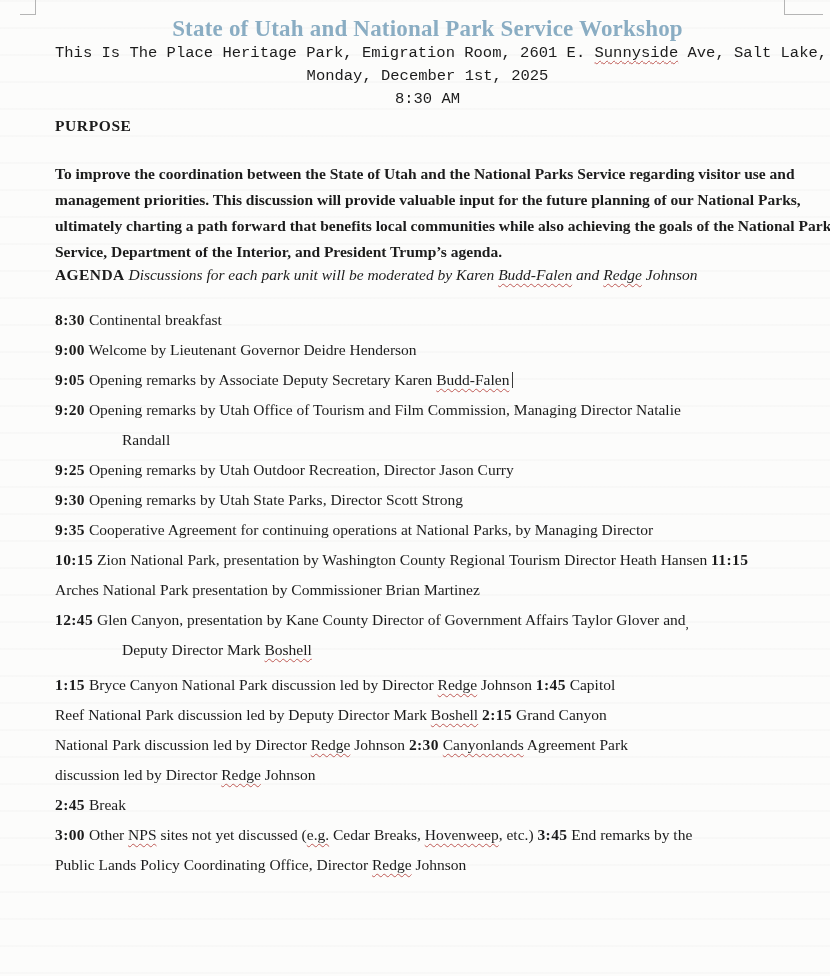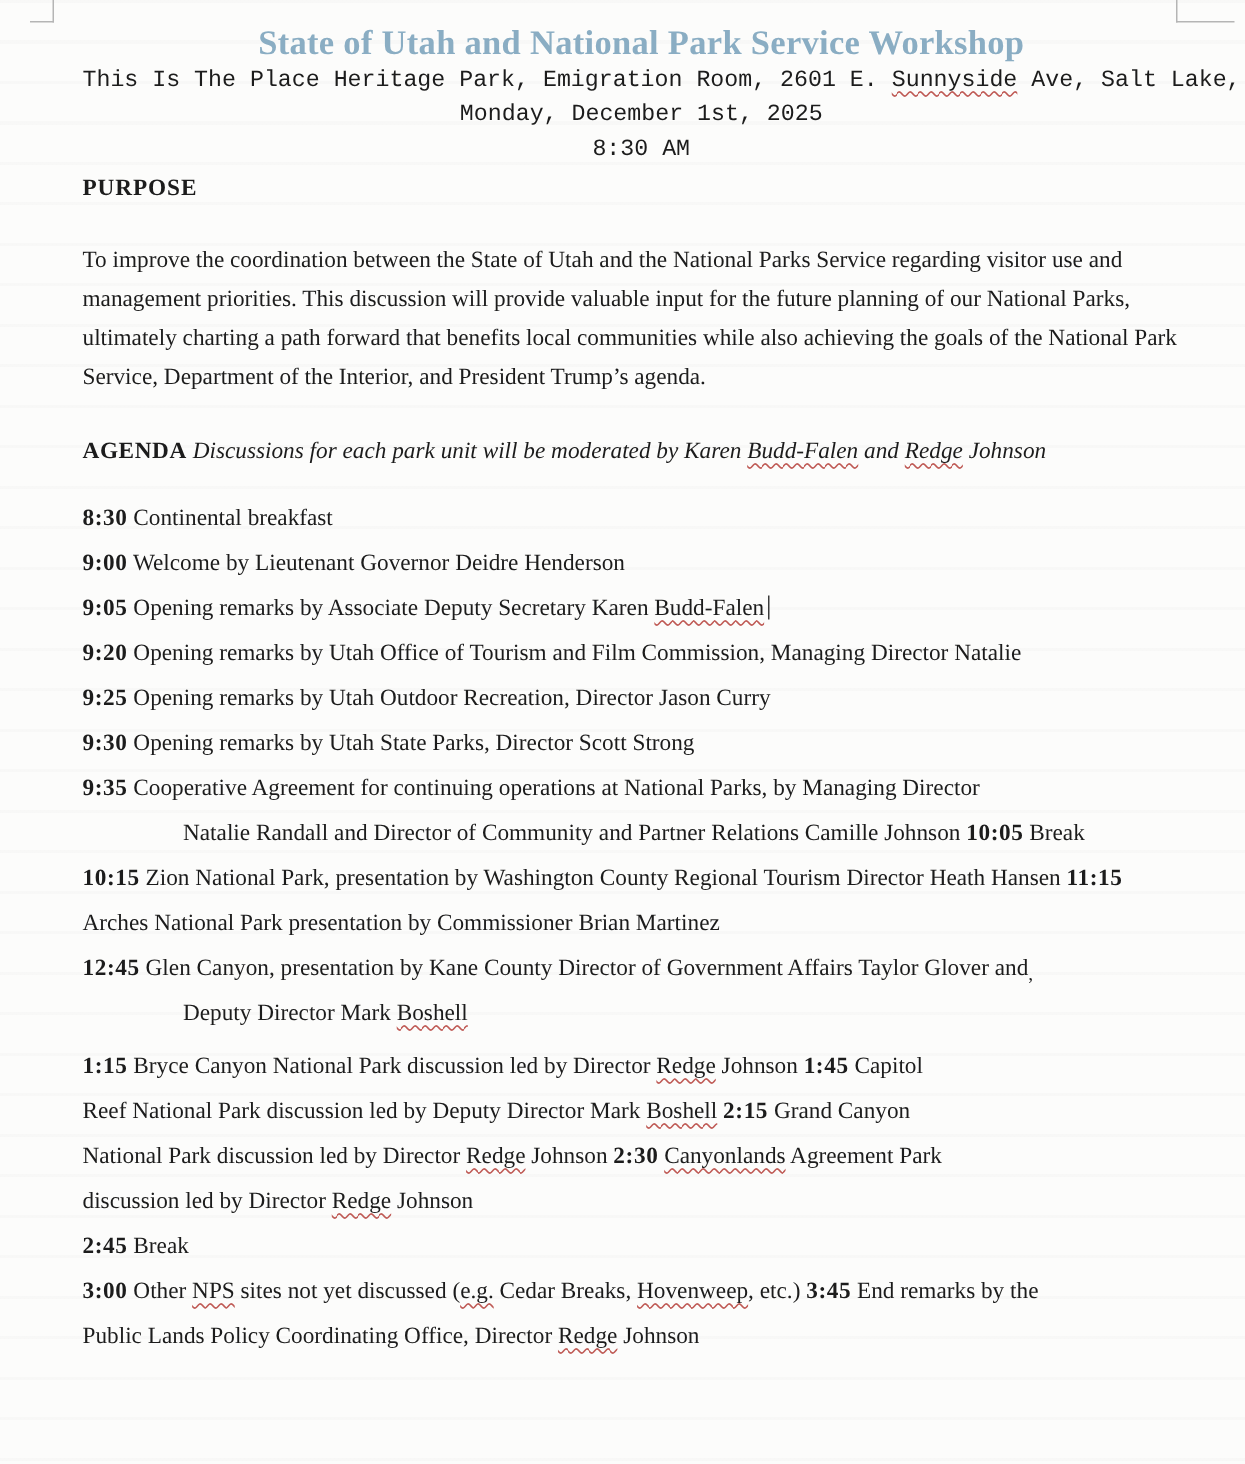--- a/index.html
+++ b/index.html
@@ -32,22 +32,22 @@
     font-size:23px;font-weight:bold;line-height:26px;
     color:var(--title-color,#8aadc3);
     letter-spacing:0.2px;
   }
   .hline{font-size:15.5px;line-height:23px;white-space:nowrap;font-family:Liberation Mono, monospace;}
   .heading{
     font-size:15.5px;font-weight:bold;letter-spacing:0.6px;
     line-height:18px;margin-top:6px;
   }
   .purpose-para{margin-top:26px;}
-  .pline{font-size:15.5px;line-height:26px;white-space:nowrap;}
-  .agenda-heading{margin-top:26px;font-size:15.5px;line-height:20px;white-space:nowrap;}
+  .pline{font-size:15.5px;line-height:26px;white-space:nowrap;font-weight:bold;}
+  .agenda-heading{font-size:15.5px;line-height:20px;white-space:nowrap;}
   .agenda-list{margin-top:20px;}
   .aline{font-size:15.5px;height:30px;line-height:30px;white-space:nowrap;}
   .aline.indent{padding-left:67px;}
   .aline.gap{margin-top:5px;}
   .seg.b{font-weight:bold;letter-spacing:0.4px;}
   .seg.i{font-style:italic;}
   .seg.sq{
     text-decoration-line:underline;
     text-decoration-style:wavy;
     text-decoration-color:var(--squiggle-color,#bf5a55);
@@ -85,24 +85,24 @@
       <div class="pline">Service, Department of the Interior, and President Trump’s agenda.</div>
     </div>
 
     <div class="agenda-heading"><span class="seg b">AGENDA</span><span class="seg"> </span><span class="seg i">Discussions for each park unit will be moderated by Karen </span><span class="seg i sq">Budd-Falen</span><span class="seg i"> and </span><span class="seg i sq">Redge</span><span class="seg i"> Johnson</span></div>
 
     <div class="agenda-list">
         <div class="aline"><span class="seg b">8:30</span><span class="seg"> Continental breakfast</span></div>
         <div class="aline"><span class="seg b">9:00</span><span class="seg"> Welcome by Lieutenant Governor Deidre Henderson</span></div>
         <div class="aline"><span class="seg b">9:05</span><span class="seg"> Opening remarks by Associate Deputy Secretary Karen </span><span class="seg sq">Budd-Falen</span><span class="cursor"></span></div>
         <div class="aline"><span class="seg b">9:20</span><span class="seg"> Opening remarks by Utah Office of Tourism and Film Commission, Managing Director Natalie</span></div>
+        <div class="aline indent"><span class="seg">Randall</span></div>
         <div class="aline"><span class="seg b">9:25</span><span class="seg"> Opening remarks by Utah Outdoor Recreation, Director Jason Curry</span></div>
         <div class="aline"><span class="seg b">9:30</span><span class="seg"> Opening remarks by Utah State Parks, Director Scott Strong</span></div>
         <div class="aline"><span class="seg b">9:35</span><span class="seg"> Cooperative Agreement for continuing operations at National Parks, by Managing Director</span></div>
-        <div class="aline indent"><span class="seg">Natalie Randall and Director of Community and Partner Relations Camille Johnson </span><span class="seg b">10:05</span><span class="seg"> Break</span></div>
         <div class="aline"><span class="seg b">10:15</span><span class="seg"> Zion National Park, presentation by Washington County Regional Tourism Director Heath Hansen </span><span class="seg b">11:15</span></div>
         <div class="aline"><span class="seg">Arches National Park presentation by Commissioner Brian Martinez</span></div>
         <div class="aline"><span class="seg b">12:45</span><span class="seg"> Glen Canyon, presentation by Kane County Director of Government Affairs Taylor Glover and</span><span class="seg low">,</span></div>
         <div class="aline indent"><span class="seg">Deputy Director Mark </span><span class="seg sq">Boshell</span></div>
         <div class="aline gap"><span class="seg b">1:15</span><span class="seg"> Bryce Canyon National Park discussion led by Director </span><span class="seg sq">Redge</span><span class="seg"> Johnson </span><span class="seg b">1:45</span><span class="seg"> Capitol</span></div>
         <div class="aline"><span class="seg">Reef National Park discussion led by Deputy Director Mark </span><span class="seg sq">Boshell</span><span class="seg"> </span><span class="seg b">2:15</span><span class="seg"> Grand Canyon</span></div>
         <div class="aline"><span class="seg">National Park discussion led by Director </span><span class="seg sq">Redge</span><span class="seg"> Johnson </span><span class="seg b">2:30</span><span class="seg"> </span><span class="seg sq">Canyonlands</span><span class="seg"> Agreement Park</span></div>
         <div class="aline"><span class="seg">discussion led by Director </span><span class="seg sq">Redge</span><span class="seg"> Johnson</span></div>
         <div class="aline"><span class="seg b">2:45</span><span class="seg"> Break</span></div>
         <div class="aline"><span class="seg b">3:00</span><span class="seg"> Other </span><span class="seg sq">NPS</span><span class="seg"> sites not yet discussed (</span><span class="seg sq">e.g.</span><span class="seg"> Cedar Breaks, </span><span class="seg sq">Hovenweep</span><span class="seg">, etc.) </span><span class="seg b">3:45</span><span class="seg"> End remarks by the</span></div>

